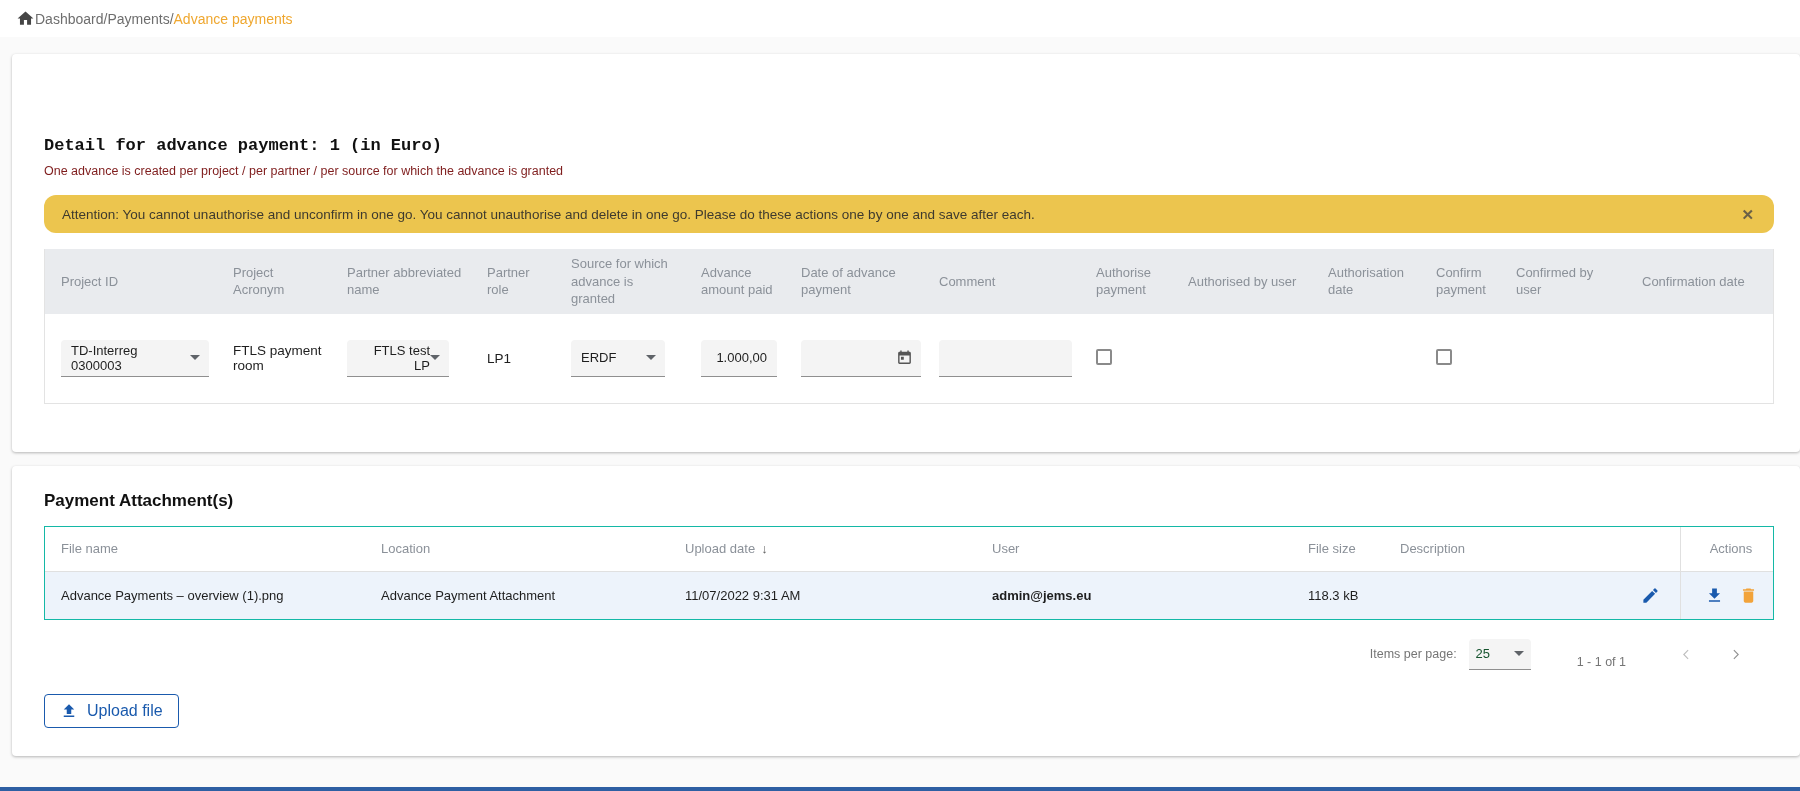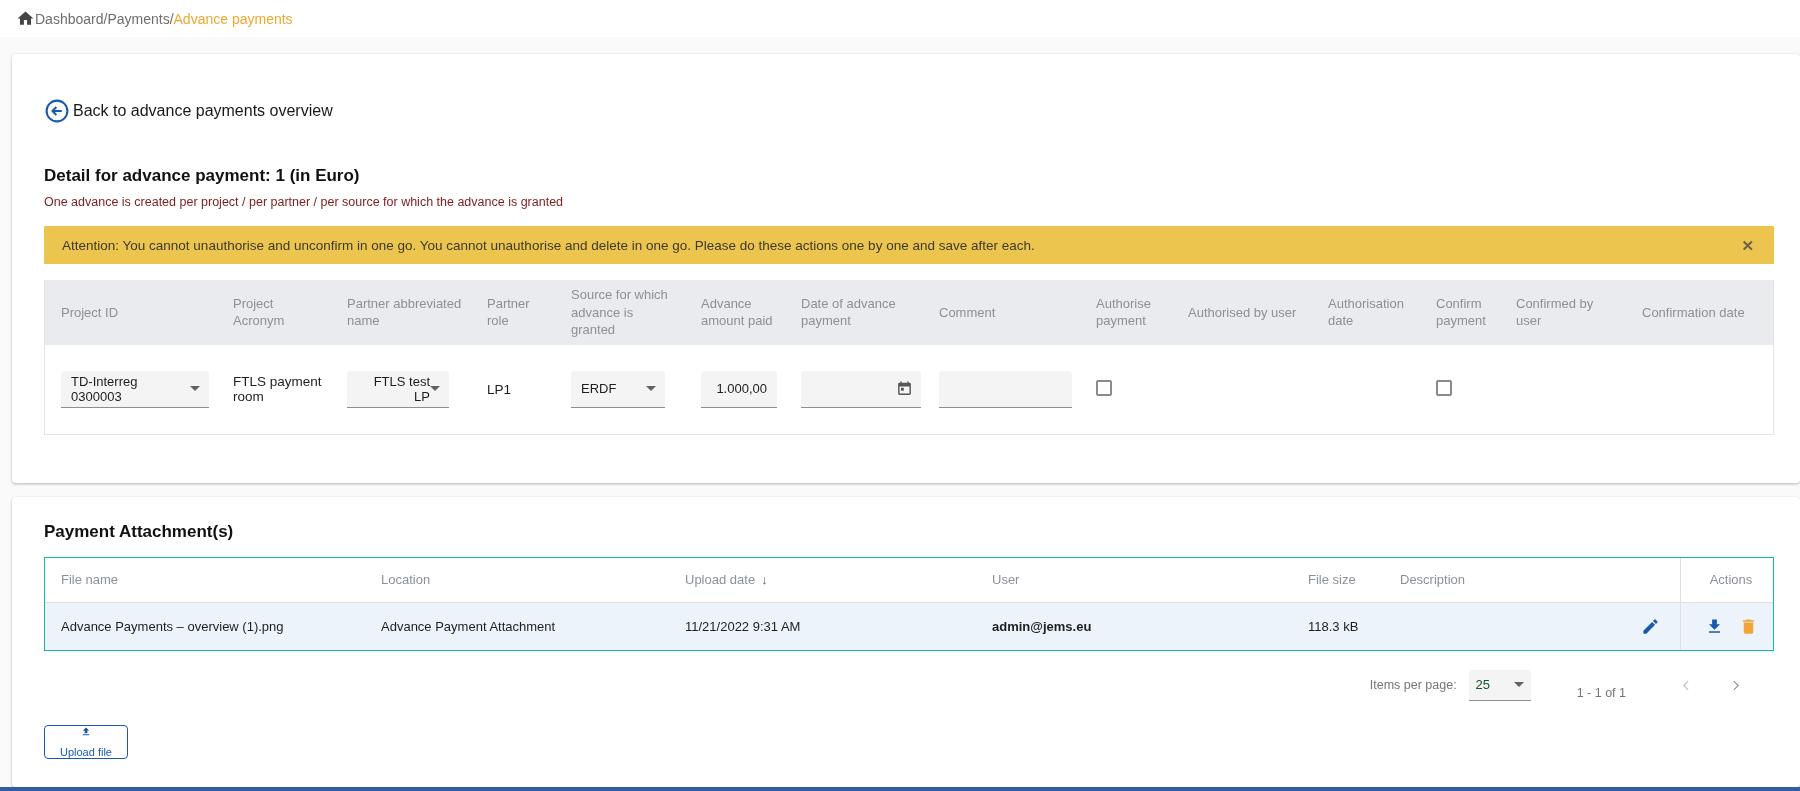--- a/index.html
+++ b/index.html
@@ -32,26 +32,26 @@
   .card-detail { margin-top: 17px; padding: 44px 26px 48px 32px; }
   .card-attach { margin-top: 14px; padding: 25px 26px 28px 32px; min-height: 288px; }
 
   
   .back-link { display: inline-flex; align-items: center; gap: 3px; cursor: pointer; }
   .back-link svg { width: 26px; height: 26px; display: block; }
   .back-link .back-label { font-size: 16px; font-weight: 500; color: #17191c; }
 
   
   .section-title { font-size: 17px; font-weight: 700; color: #111; }
-  .detail-title { margin-top: 38px; }
+  .detail-title { margin-top: 38px; font-family: Liberation Mono, monospace; }
   .detail-subtitle { margin-top: 9px; font-size: 12.5px; color: #7f1d1d; }
 
   
   .warning-banner {
-    margin-top: 17px; height: 38px; background: #ecc54e; border-radius: 1px;
+    margin-top: 17px; height: 38px; background: #ecc54e; border-radius: 12px;
     display: flex; align-items: center; justify-content: space-between;
     padding: 0 20px 0 18px; font-size: 13.5px; color: #3e3a2e;
   }
   .warning-close { font-size: 15px; font-weight: 700; color: #6b6147; cursor: pointer; line-height: 1; }
 
   
   .pay-table { margin-top: 16px; border: 1px solid #e3e3e3; border-top: none; }
   .pay-head {
     display: flex; align-items: center; background: #e9ebee;
     min-height: 50px; font-size: 13px; color: #8b9199; line-height: 1.35;
@@ -115,23 +115,22 @@
   .pg-btn svg { width: 13px; height: 13px; display: block; stroke-width: 2; fill: none; }
   .pg-prev svg { stroke: #bdbdbd; }
   .pg-next svg { stroke: #8f8f8f; }
   .pg-prev { margin-right: 24px; }
 
   
   .upload-btn {
     margin-top: 24px; display: inline-flex; align-items: center; gap: 9px;
     height: 34px; padding: 0 15px; background: #fff;
     border: 1px solid #1a5aad; border-radius: 4px; cursor: pointer;
-    color: #1a5aad; font-size: 11px; font-weight: 500;
+    color: #1a5aad; font-size: 16px; font-weight: 500;
     font-family: "Liberation Sans", sans-serif;
-    flex-direction: column;
   }
   .upload-btn svg { width: 18px; height: 18px; fill: #1a5aad; }
 
   .bottom-bar { position: absolute; left: 0; right: 0; bottom: 0; height: 4px; background: #2e5fa3; }
 </style>
 </head>
 <body>
 
 <div class="breadcrumb-bar">
   <span class="home-ic icon-btn">
@@ -141,28 +140,20 @@
   </span>
   <span class="crumb">Dashboard</span>
   <span class="crumb-sep">/</span>
   <span class="crumb">Payments</span>
   <span class="crumb-sep">/</span>
   <span class="crumb active">Advance payments</span>
 </div>
 
 <div class="card card-detail">
 
-  <div class="back-link">
-    <svg viewBox="0 0 24 24">
-      <circle cx="12" cy="12" r="9.6" fill="none" stroke="#1a5aad" stroke-width="1.9"></circle>
-      <path d="M16.4 12H8.2" stroke="#1a5aad" stroke-width="1.9" fill="none"></path>
-      <path d="M11.4 8.4 7.8 12l3.6 3.6" stroke="#1a5aad" stroke-width="1.9" fill="none" stroke-linejoin="round"></path>
-    </svg>
-    <span class="back-label">Back to advance payments overview</span>
-  </div>
 
   <div class="section-title detail-title">Detail for advance payment: 1 (in Euro)</div>
   <div class="detail-subtitle">One advance is created per project / per partner / per source for which the advance is granted</div>
 
   <div class="warning-banner">
     <span>Attention: You cannot unauthorise and unconfirm in one go. You cannot unauthorise and delete in one go. Please do these actions one by one and save after each.</span>
     <span class="warning-close">✕</span>
   </div>
 
   <div class="pay-table">
@@ -243,21 +234,21 @@
       </div>
       <div class="acell a4">User</div>
       <div class="acell a5">File size</div>
       <div class="acell a6" style="justify-content:flex-start">Description</div>
       <div class="acell a7">Actions</div>
     </div>
 
     <div class="att-row">
       <div class="acell a1">Advance Payments – overview (1).png</div>
       <div class="acell a2">Advance Payment Attachment</div>
-      <div class="acell a3">11/21/2022 9:31 AM</div>
+      <div class="acell a3">11/07/2022 9:31 AM</div>
       <div class="acell a4 user-cell">admin@jems.eu</div>
       <div class="acell a5">118.3 kB</div>
       <div class="acell a6">
         <span></span>
         <span class="icon-btn">
           <svg viewBox="0 0 24 24" class="blue-ic">
               <path d="M3 17.25V21h3.75L17.81 9.94l-3.75-3.75L3 17.25zM20.71 7.04a1 1 0 0 0 0-1.41l-2.34-2.34a1 1 0 0 0-1.41 0l-1.83 1.83 3.75 3.75 1.83-1.83z"></path>
             </svg>
         </span>
       </div>

